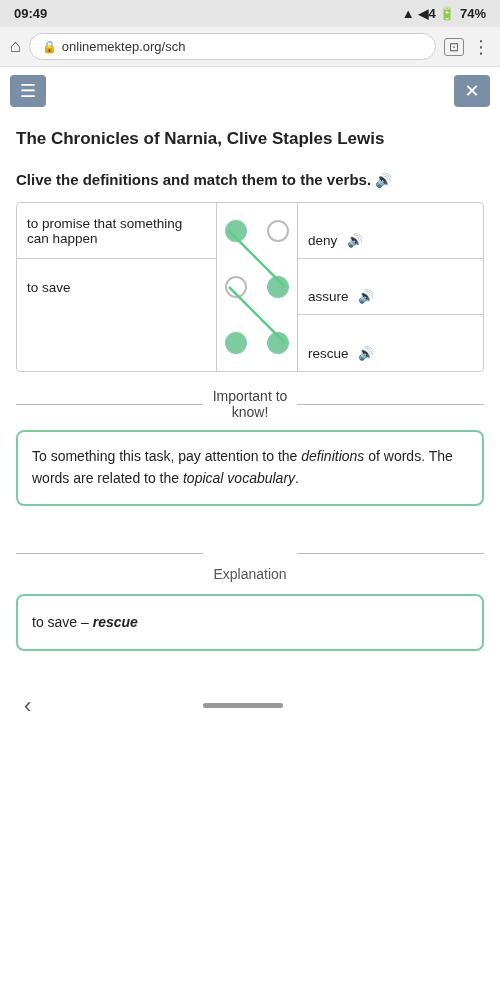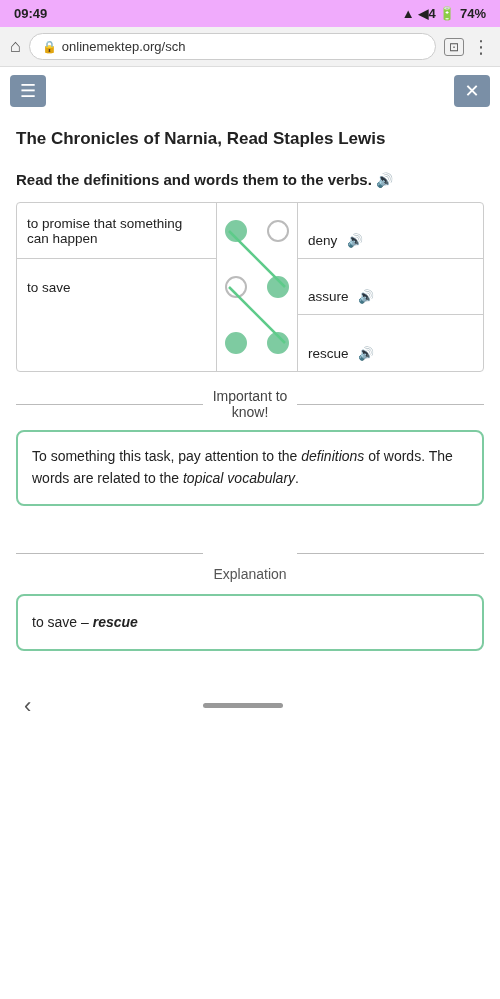--- a/index.html
+++ b/index.html
@@ -12,21 +12,21 @@
       font-size: 15px;
       color: #222;
     }
 
     
     .status-bar {
       display: flex;
       justify-content: space-between;
       align-items: center;
       padding: 6px 14px;
-      background: #f0abfc;
+      background: #e5e5e5;
       font-size: 13px;
       font-weight: bold;
     }
     .status-right {
       display: flex;
       align-items: center;
       gap: 4px;
       font-size: 13px;
     }
 
@@ -294,24 +294,24 @@
   </div>
 </div>
 
 <div class="app-bar">
   <button class="menu-btn">☰</button>
   <button class="close-btn">✕</button>
 </div>
 
 <div class="main-content">
 
-  <div class="book-title">The Chronicles of Narnia, Read Staples Lewis</div>
+  <div class="book-title">The Chronicles of Narnia, Clive Staples Lewis</div>
 
   <div class="task-instruction">
-    <strong>Read the definitions and words them to the verbs.</strong>
+    <strong>Clive the definitions and match them to the verbs.</strong>
     <span class="speaker-icon">🔊</span>
   </div>
 
   <div class="matching-container">
 
     <div class="definitions-col">
       <div class="def-item">
         <span>to promise that something can happen</span>
       </div>
       <div class="def-item">

